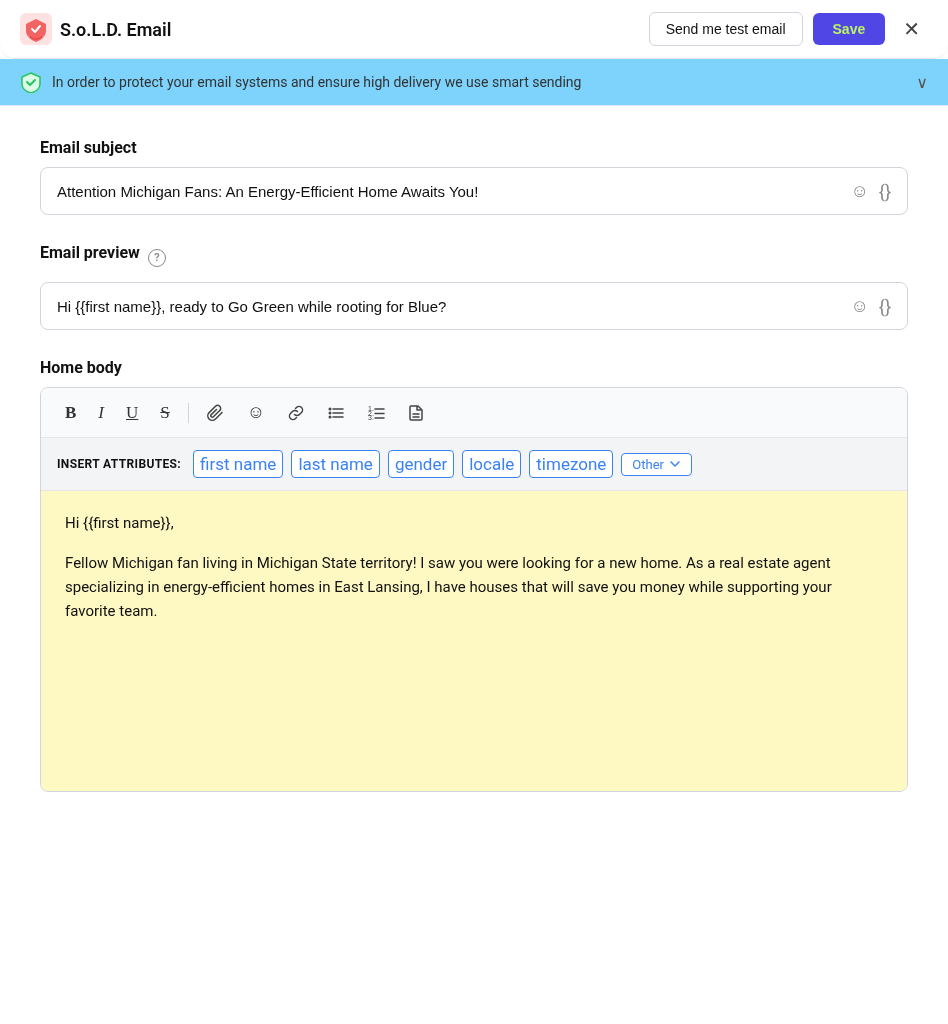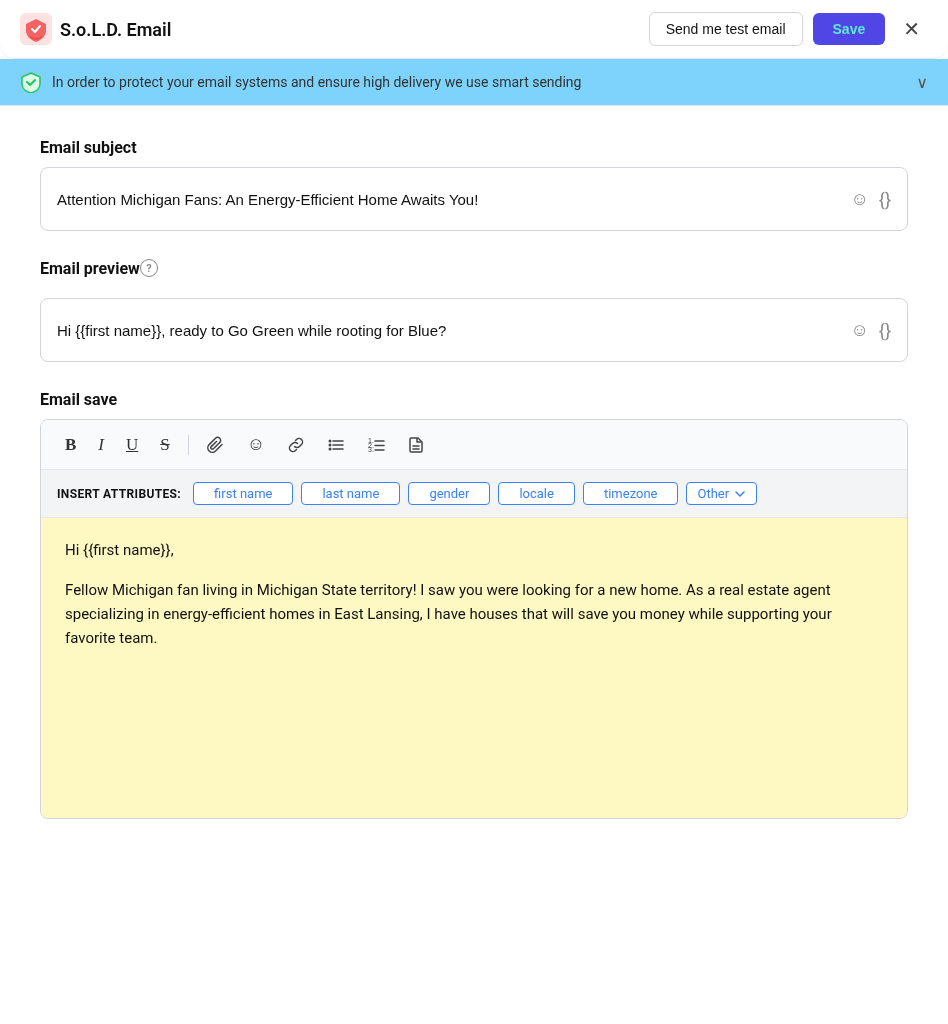--- a/index.html
+++ b/index.html
@@ -44,21 +44,21 @@
       border: 1px solid #d1d5db;
       background: #fff;
       color: #111;
       padding: 8px 16px;
       border-radius: 6px;
       font-size: 14px;
       cursor: pointer;
     }
     .btn-save {
       background: #4f46e5;
-      color: #5eead4;
+      color: #bef264;
       border: none;
       padding: 8px 20px;
       border-radius: 6px;
       font-size: 14px;
       font-weight: 600;
       cursor: pointer;
     }
     .btn-close {
       background: none;
       border: none;
@@ -101,30 +101,31 @@
 
     
     .section-label {
       font-size: 16px;
       font-weight: 700;
       color: #111;
       margin-bottom: 10px;
     }
     .section-label-row {
       display: flex;
-      align-items: flex-start;
+      align-items: center;
+      gap: 8px;
       margin-bottom: 10px;
     }
 
     
     .input-field {
       width: 100%;
       border: 1px solid #d1d5db;
       border-radius: 8px;
-      padding: 20px 16px;
+      padding: 12px 16px;
       font-size: 15px;
       color: #111;
       display: flex;
       align-items: center;
       justify-content: space-between;
       margin-bottom: 28px;
     }
     .input-field input {
       border: none;
       outline: none;
@@ -197,22 +198,22 @@
       font-size: 12px;
       font-weight: 700;
       color: #111;
       letter-spacing: 0.03em;
       margin-right: 4px;
     }
     .attr-chip {
       border: 1px solid #3b82f6;
       background: #fff;
       color: #3b82f6;
-      font-size: 13px;
-      padding: 3px 20px;
+      font-size: 17px;
+      padding: 3px 6px;
       border-radius: 4px;
       cursor: pointer;
     }
     .attr-chip-dropdown {
       border: 1px solid #3b82f6;
       background: #fff;
       color: #3b82f6;
       font-size: 13px;
       padding: 3px 10px;
       border-radius: 4px;
@@ -302,21 +303,21 @@
     <span class="help-icon">?</span>
   </div>
   <div class="input-field">
     <input type="text" value="Hi {{first name}}, ready to Go Green while rooting for Blue?" style="">
     <div class="input-icons">
       <span>☺</span>
       <span>{}</span>
     </div>
   </div>
 
-  <div class="section-label">Email save</div>
+  <div class="section-label">Home body</div>
 
   <div class="email-body-section">
 
     <div class="toolbar">
       <button class="toolbar-btn tb-bold">B</button>
       <button class="toolbar-btn tb-italic">I</button>
       <button class="toolbar-btn tb-underline">U</button>
       <button class="toolbar-btn tb-strikethrough">S</button>
       <div class="toolbar-sep"></div>
       <button class="toolbar-btn">

